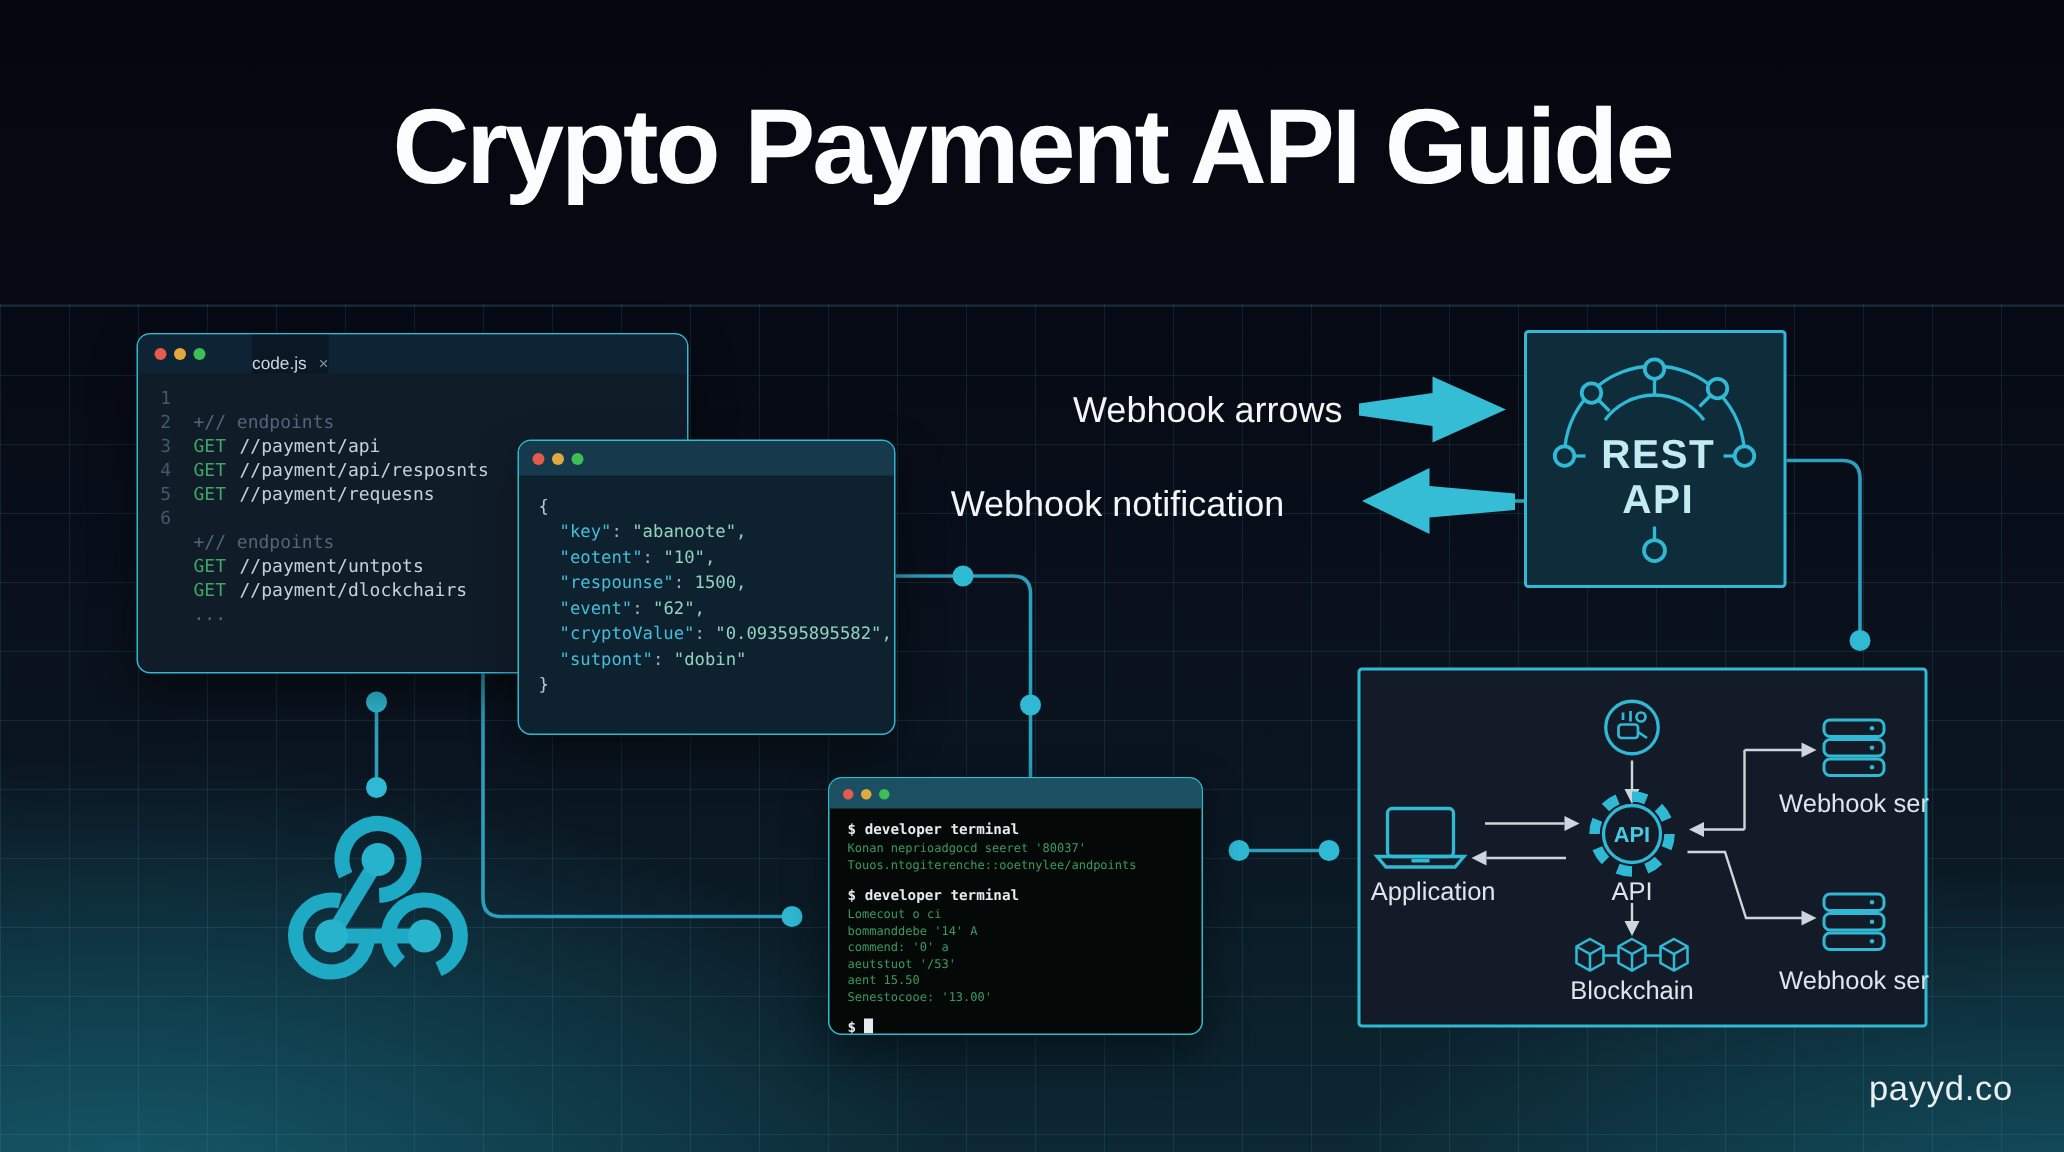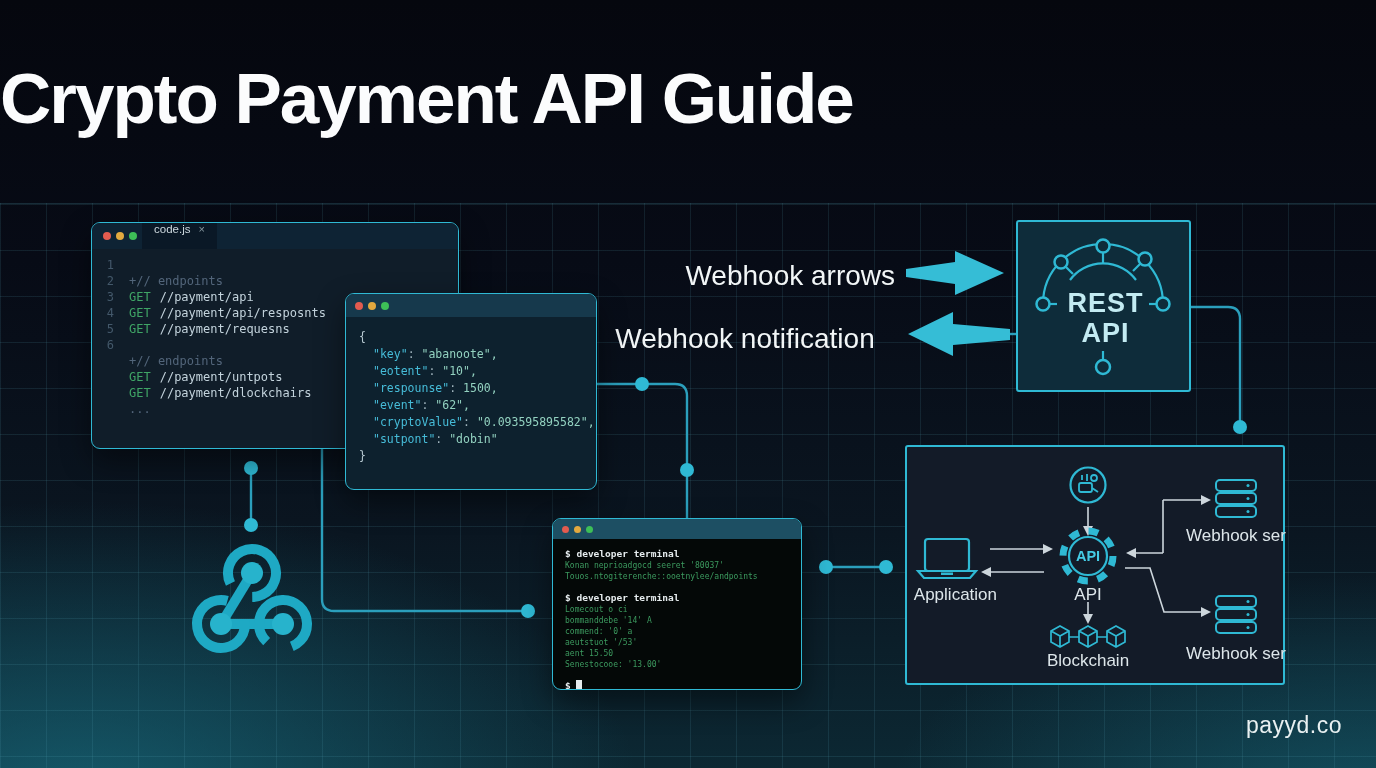--- a/index.html
+++ b/index.html
@@ -21,38 +21,38 @@
     position:absolute;left:0;top:203px;width:1376px;height:565px;z-index:1;
     border-top:1px solid rgba(96,180,200,0.20);
     background-image:
       linear-gradient(rgba(96,180,200,0.13) 1px, transparent 1px),
       linear-gradient(90deg, rgba(96,180,200,0.13) 1px, transparent 1px);
     background-size:46px 46px;
   }
   svg.overlay{position:absolute;left:0;top:0;z-index:2;pointer-events:none;}
   svg.overlay.top{z-index:4;}
   .page-title{
-    position:absolute;left:0;top:58px;width:1376px;text-align:left;z-index:2;
+    position:absolute;left:0;top:58px;width:1376px;text-align:center;z-index:2;
     color:#fbfcfd;font-size:71px;font-weight:700;letter-spacing:-2px;
   }
   .watermark{
     position:absolute;right:34px;top:712px;z-index:5;
     color:#e9f0f1;font-size:23px;letter-spacing:0.5px;
   }
   
   .win{position:absolute;border:1.5px solid var(--teal);border-radius:9px;overflow:hidden;z-index:3;
        box-shadow:0 12px 30px rgba(0,0,0,0.45);}
   .win-header{display:flex;align-items:center;padding:0 9px;gap:5px;}
   .tl{width:8px;height:8px;border-radius:50%;flex:0 0 auto;}
   .tl.red{background:#e25b4f;} .tl.yel{background:#e2a93f;} .tl.grn{background:#3dbf57;}
 
   #code-window{left:91px;top:222px;width:368px;height:227px;background:#101d29;}
   #code-window .win-header{height:26px;background:#0e2334;padding-left:11px;}
-  .tab{height:26px;display:flex;align-items:flex-start;gap:8px;background:#0a1826;
-       padding:0 12px;}
+  .tab{height:26px;display:flex;align-items:flex-end;gap:8px;background:#0a1826;
+       padding:0 0;margin-left:26px;}
   .tab-title{color:#ccd7dd;font-size:11.5px;}
   .tab-close{color:#87989f;font-size:11px;}
   .code-body{padding:8px 0 0 0;font-family:"DejaVu Sans Mono",monospace;font-size:12px;line-height:16px;}
   .crow{white-space:pre;}
   .lnum{display:inline-block;width:22px;text-align:right;margin-right:15px;color:#43586a;}
   .crow .kw{color:#3fa566;margin-right:9px;}
   .crow .pth{color:#c3d3dc;}
   .crow .cmt{color:#52657a;}
   .crow .kw:empty,.crow .pth:empty,.crow .cmt:empty{display:none;}
 
@@ -79,21 +79,21 @@
 
   
   .panel{position:absolute;border:2px solid var(--teal);border-radius:3px;z-index:3;}
   #rest-box{left:1016px;top:220px;width:175px;height:172px;background:#0e2c3a;}
   .rest-text{position:absolute;left:0;top:286px;width:175px;text-align:center;
              font-weight:700;font-size:27px;line-height:30px;letter-spacing:1px;color:#c3ebf2;}
   #rest-box .rest-text{top:66px;}
   #flow-box{left:905px;top:445px;width:380px;height:240px;background:#131b28;}
 
   .flow-label{position:absolute;z-index:5;color:#dde6ea;font-size:17px;text-align:center;}
-  .diagram-label{position:absolute;z-index:2;color:#f2f6f7;font-size:28px;text-align:right;}
+  .diagram-label{position:absolute;z-index:2;color:#f2f6f7;font-size:24px;text-align:right;}
 </style>
 </head>
 <body>
 
 <div id="canvas">
 
   <div class="grid"></div>
 
   <svg class="overlay" width="1376" height="768">
     <g stroke="#2b9fbc" stroke-width="2.4" fill="none">

